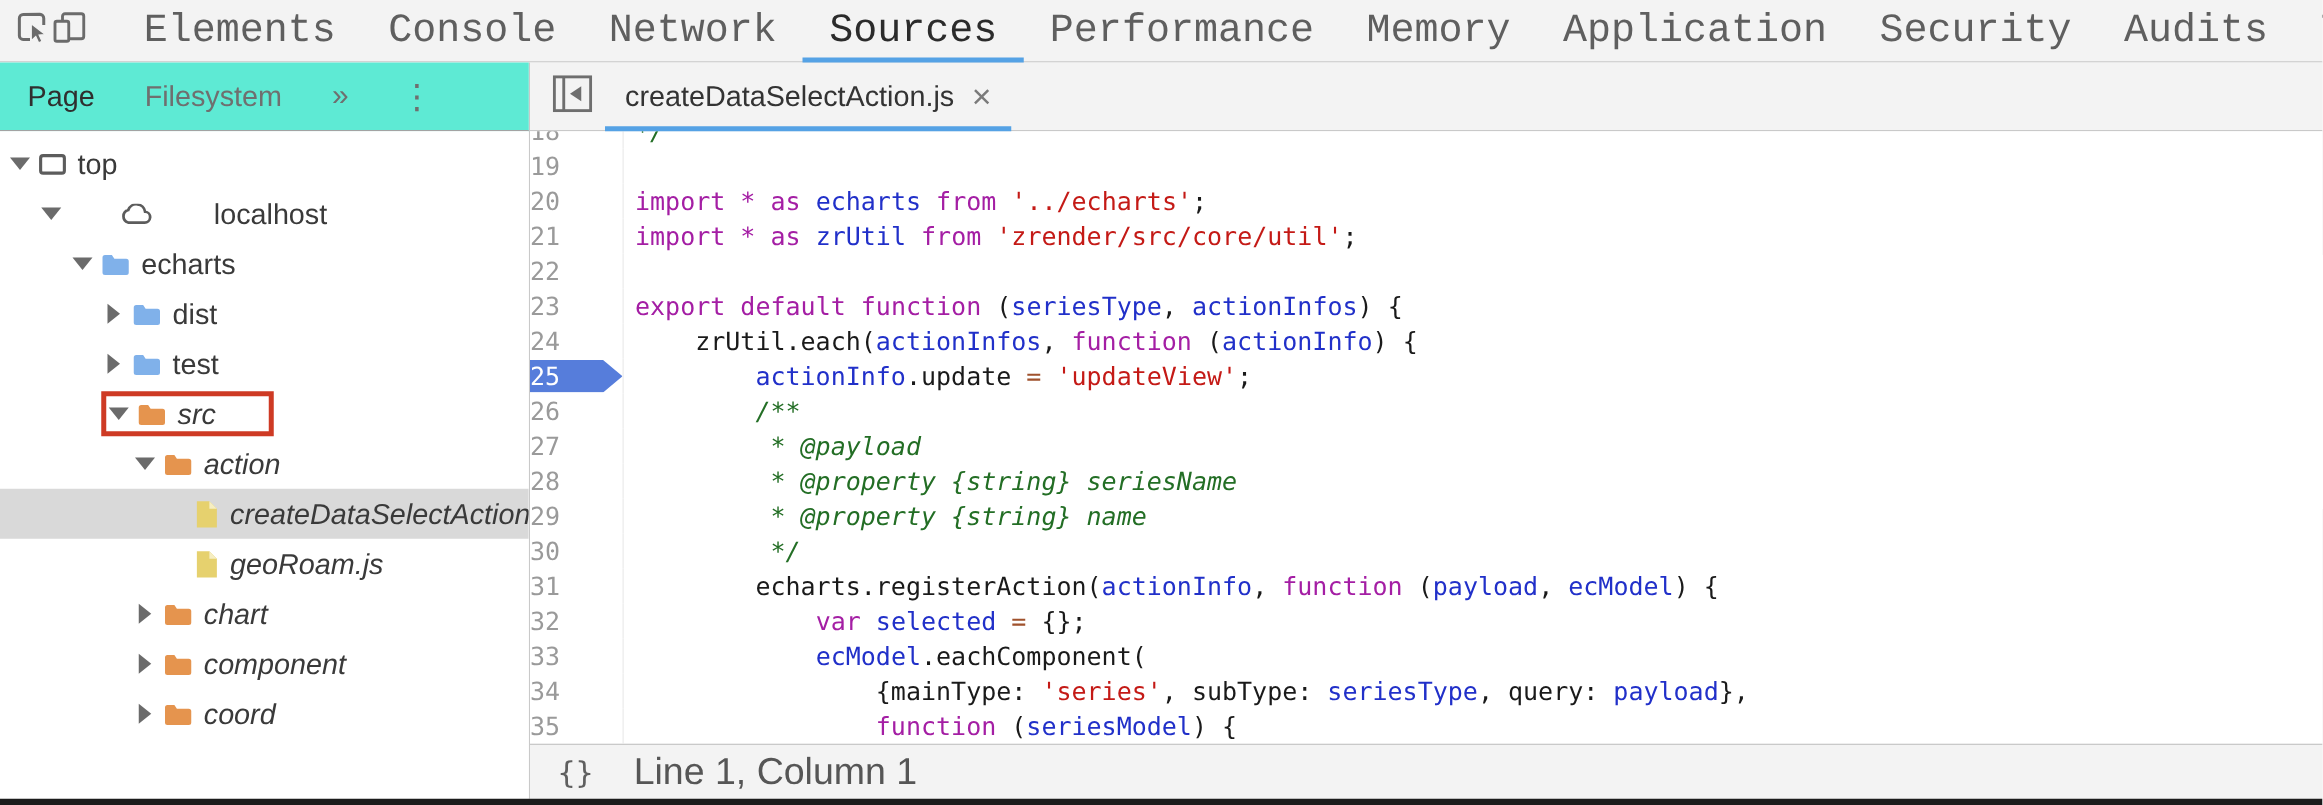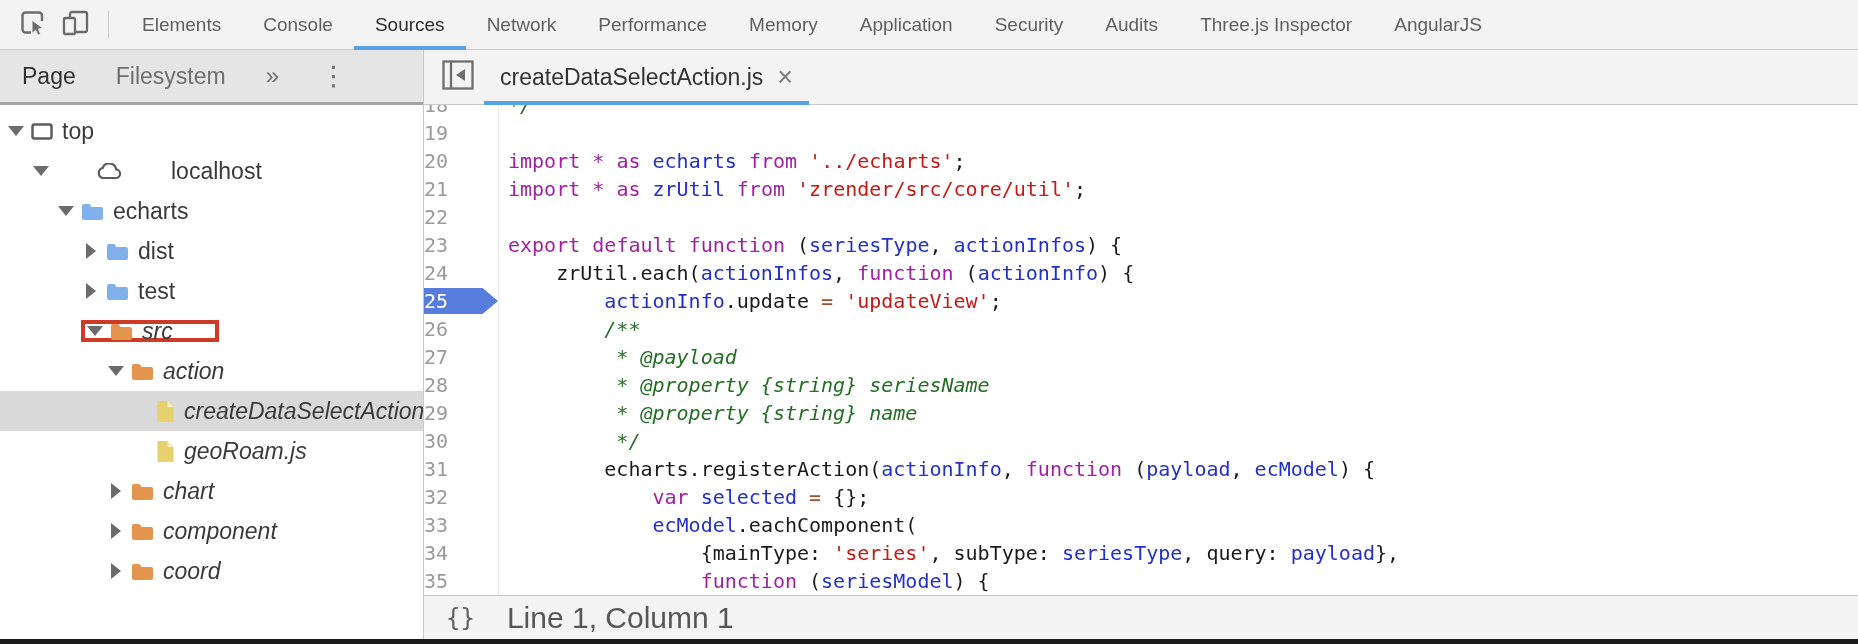--- a/index.html
+++ b/index.html
@@ -5,39 +5,39 @@
   * { margin:0; padding:0; box-sizing:border-box; }
   html,body { width:1858px; height:644px; overflow:hidden; }
   body { font-family:"Liberation Sans", sans-serif; background:#f3f3f3; color:#333; }
   .devtools { width:1858px; height:644px; display:flex; flex-direction:column; background:#f3f3f3; }
 
   
   .toolbar { height:50px; flex:none; display:flex; align-items:stretch; border-bottom:1px solid #c9c9c9; background:#f3f3f3; padding-left:12px; }
   .tool-btn { width:42px; display:flex; align-items:center; justify-content:center; cursor:pointer; }
   .toolbar-divider { width:1px; background:#ccc; margin:11px 12px; }
   .main-tabs { display:flex; align-items:stretch; }
-  .main-tab { display:flex; align-items:center; padding:0 21px; font-size:19px; color:#5f5f5f; position:relative; cursor:pointer; white-space:nowrap; }
+  .main-tab { display:flex; align-items:center; padding:0 21px; font-size:32px; color:#5f5f5f; position:relative; cursor:pointer; white-space:nowrap;font-family:Liberation Mono, monospace; }
   .main-tab.active { color:#2b2b2b; }
   .main-tab.active::after { content:""; position:absolute; left:0; right:0; bottom:-1px; height:4px; background:var(--accent,#55a2e5); }
 
   
   .main { flex:1; display:flex; min-height:0; }
   .sidebar { width:424px; flex:none; display:flex; flex-direction:column; border-right:1px solid #c9c9c9; background:#fff; }
-  .sidebar-header { height:55px; flex:none; display:flex; align-items:center; background:#e5e5e5; border-bottom:3px solid #a3a3a3; padding-left:22px; font-size:23px; }
+  .sidebar-header { height:55px; flex:none; display:flex; align-items:center; background:#5eead4; border-bottom:1px solid #a3a3a3; padding-left:22px; font-size:23px; }
   .sb-tab { margin-right:40px; color:#6f6f6f; cursor:pointer; }
   .sb-tab.active { color:#2f2f2f; }
   .sb-more { color:#6f6f6f; font-size:24px; cursor:pointer; }
   .sb-menu { margin-left:auto; margin-right:76px; color:#6f6f6f; font-size:27px; cursor:pointer; line-height:1; }
 
   
   .tree { flex:1; overflow:hidden; background:#fff; padding-top:6px; }
   .tree-row { height:40px; display:flex; align-items:center; font-size:23px; color:#3a3a3a; cursor:pointer; white-space:nowrap; overflow:hidden; }
   .tree-row.sel { background:#d9d9d9; }
   .row-inner { display:inline-flex; align-items:center; height:100%; }
-  .row-inner.annotated { border:4px solid #ce3a24; padding-right:42px; height:22px; }
+  .row-inner.annotated { border:4px solid #ce3a24; padding-right:42px; height:36px; }
   .tw { width:20px; flex:none; display:flex; justify-content:center; }
   .arr-open { width:0; height:0; border-left:8px solid transparent; border-right:8px solid transparent; border-top:10px solid #6b6b6b; }
   .arr-closed { width:0; height:0; border-top:8px solid transparent; border-bottom:8px solid transparent; border-left:10px solid #6b6b6b; }
   .t-icon { margin:0 9px 0 5px; flex:none; display:flex; align-items:center; }
   .t-label.it { font-style:italic; }
 
   
   .right-col { flex:1; display:flex; flex-direction:column; min-width:0; }
   .tabstrip { height:55px; flex:none; display:flex; align-items:center; background:#f3f3f3; border-bottom:1px solid #c9c9c9; }
   .nav-toggle { margin-left:18px; width:32px; height:30px; display:flex; align-items:center; justify-content:center; cursor:pointer; }
@@ -88,22 +88,22 @@
         <svg width="30" height="28" viewBox="0 0 30 28">
           <rect x="10" y="3" width="17" height="20" rx="2" fill="none" stroke="#6b6b6b" stroke-width="2.3"></rect>
           <rect x="4" y="9" width="11" height="16" rx="1.5" fill="#f3f3f3" stroke="#6b6b6b" stroke-width="2.3"></rect>
         </svg>
       </span>
     </div>
     <div class="toolbar-divider"></div>
     <div class="main-tabs" id="main-tabs">
         <div class="main-tab">Elements</div>
         <div class="main-tab">Console</div>
+        <div class="main-tab">Network</div>
         <div class="main-tab active">Sources</div>
-        <div class="main-tab">Network</div>
         <div class="main-tab">Performance</div>
         <div class="main-tab">Memory</div>
         <div class="main-tab">Application</div>
         <div class="main-tab">Security</div>
         <div class="main-tab">Audits</div>
         <div class="main-tab">Three.js Inspector</div>
         <div class="main-tab">AngularJS</div>
       </div>
   </div>
 

